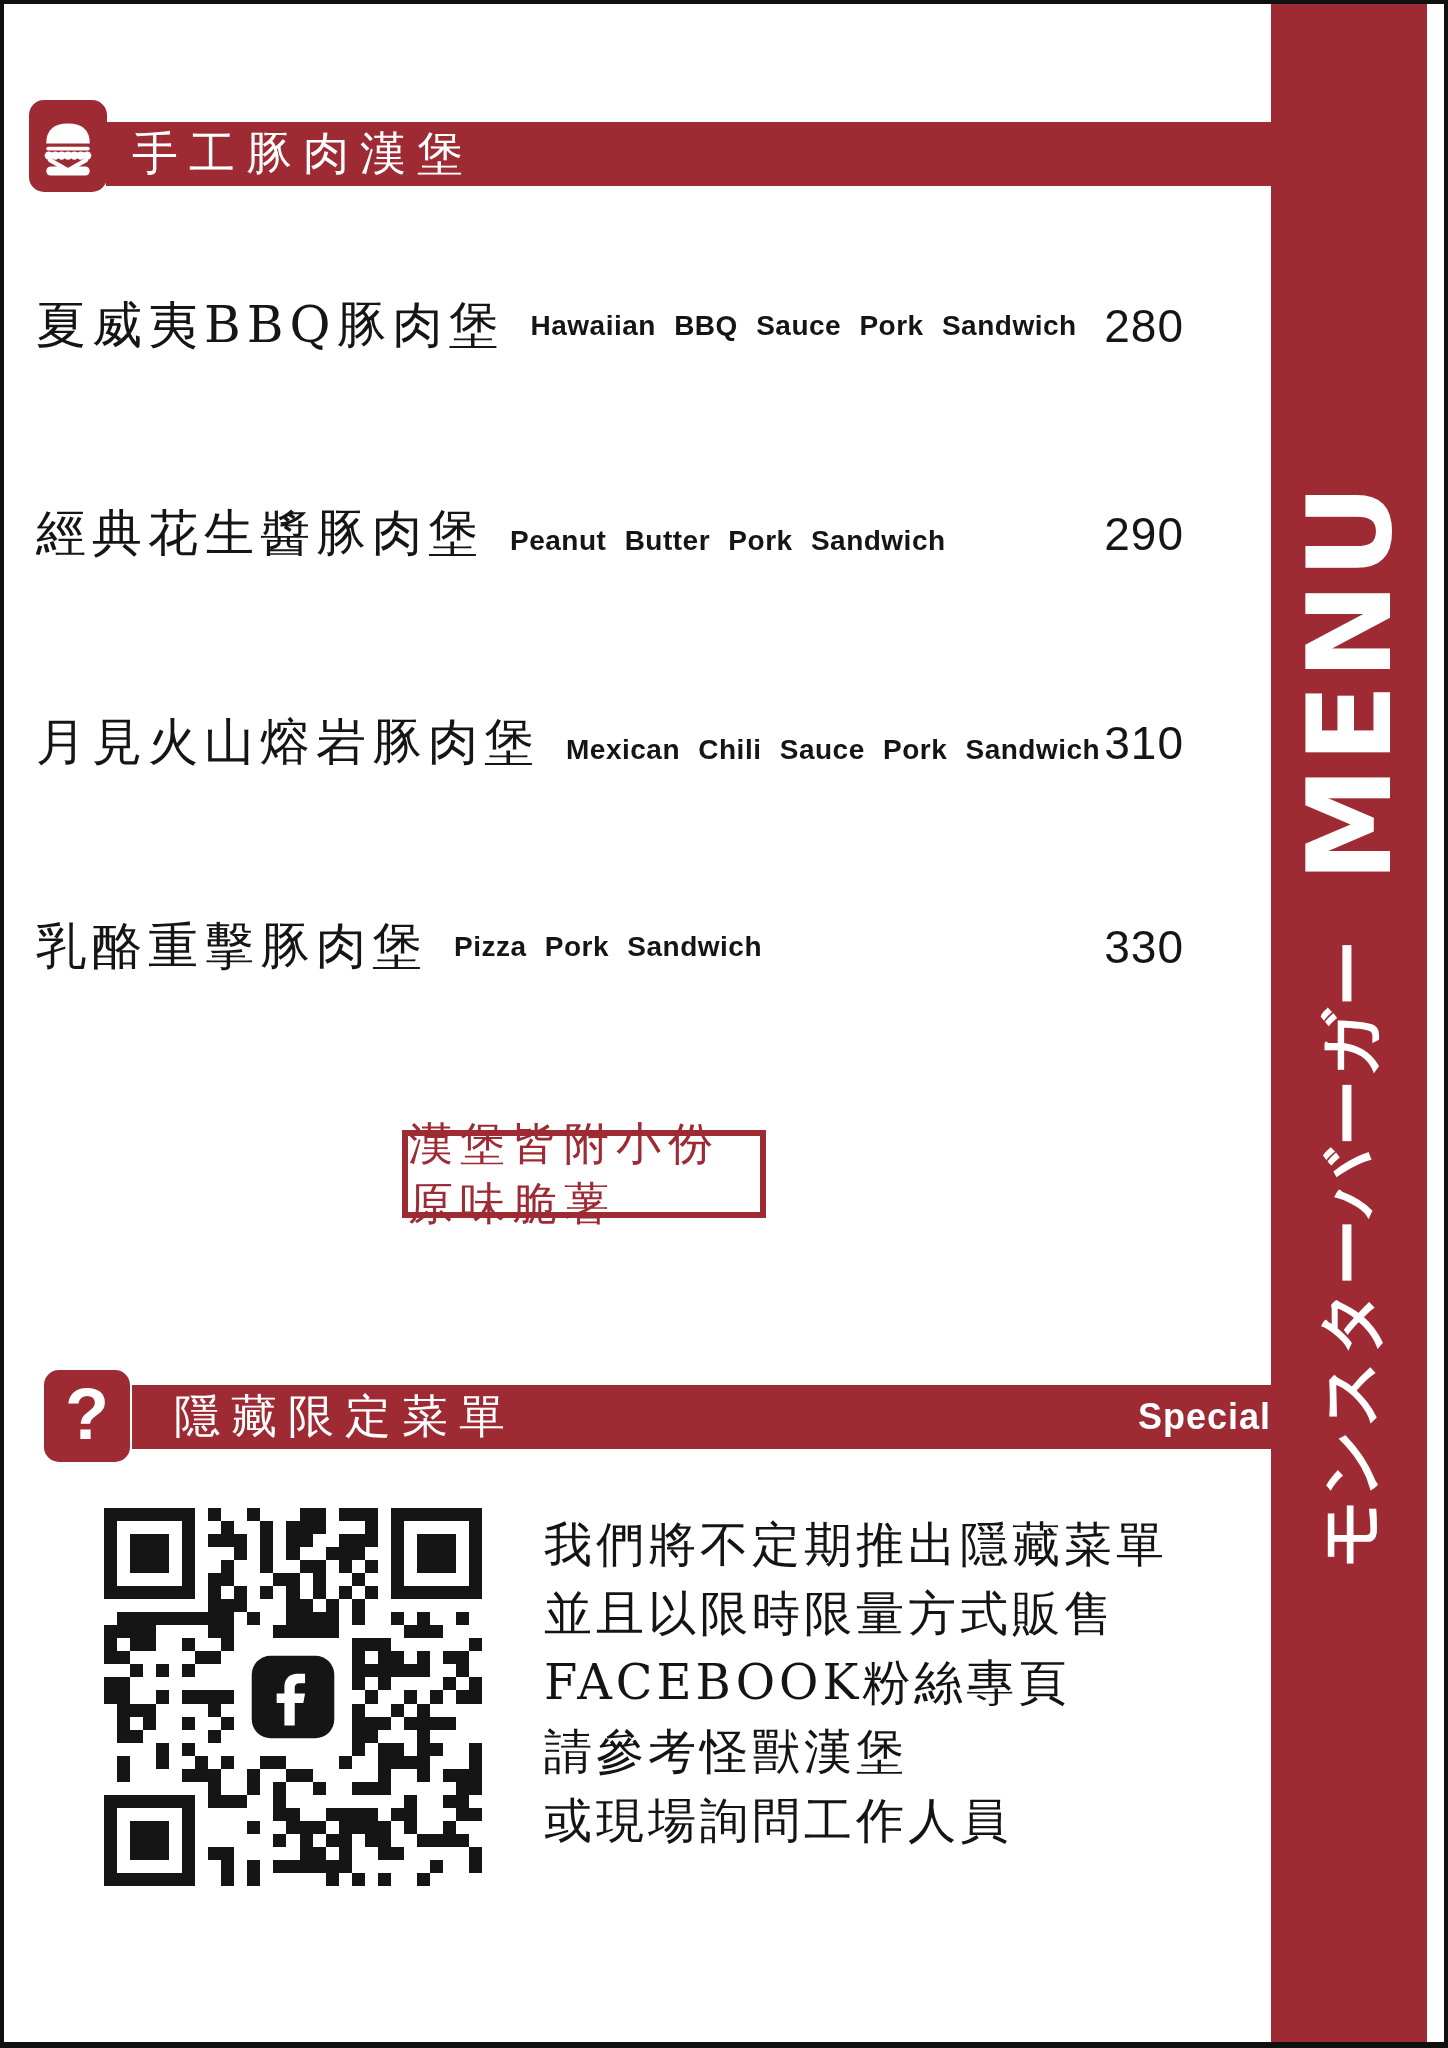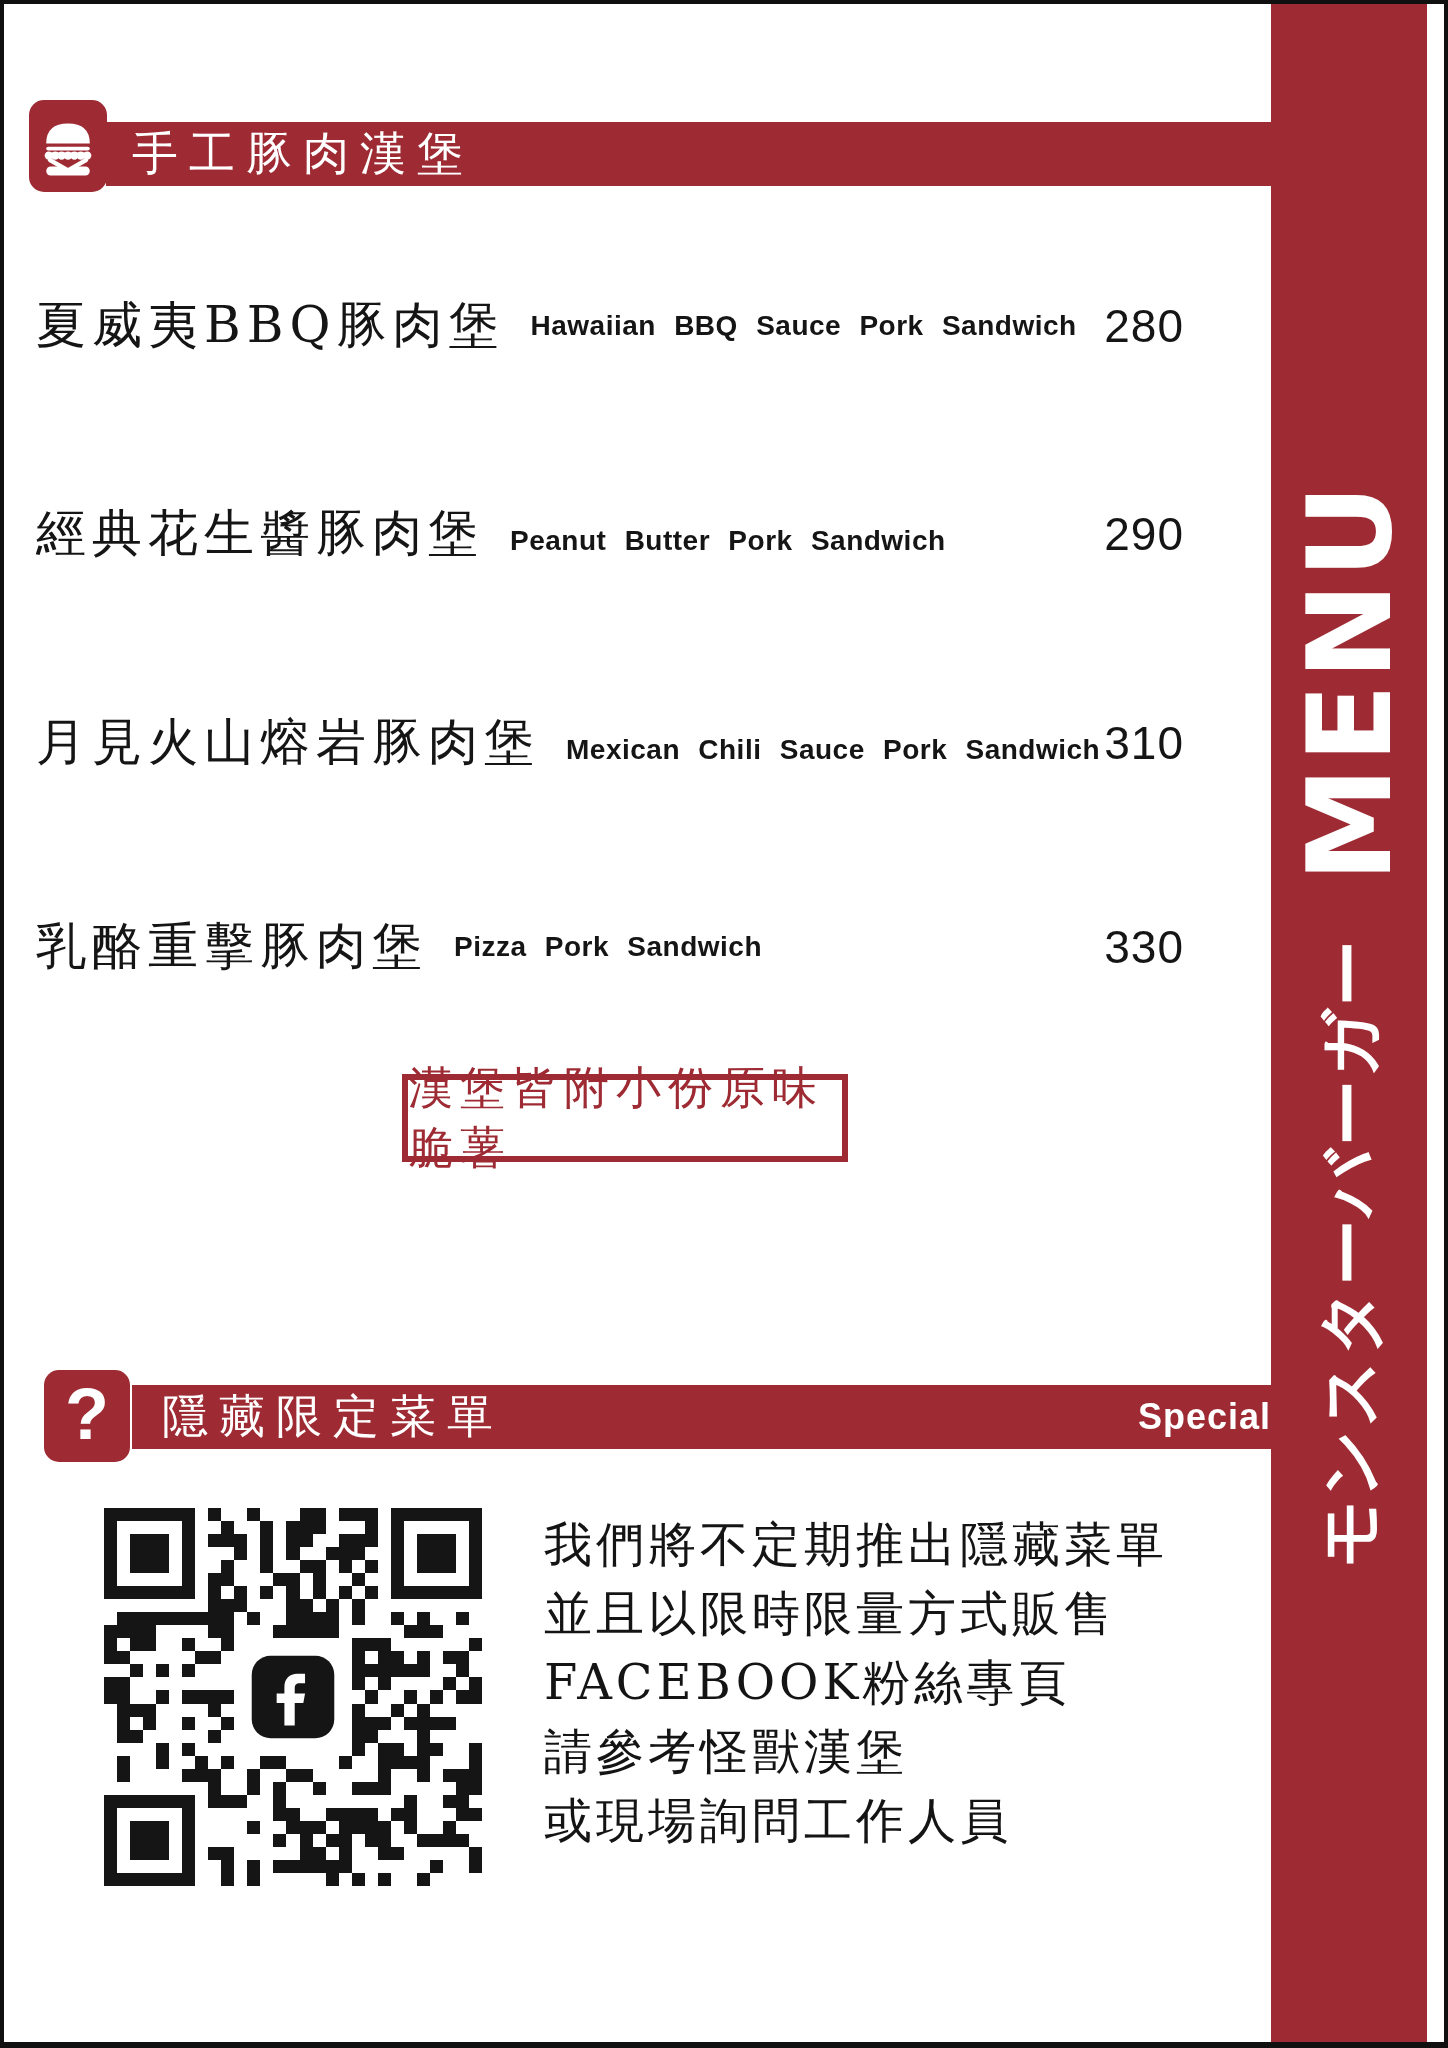--- a/index.html
+++ b/index.html
@@ -41,21 +41,21 @@
     font-family:"DejaVu Sans",sans-serif;
     font-size:116px;font-weight:bold;letter-spacing:4px;
   }
 
   
   .band{
     position:absolute;height:64px;background:var(--red);
     display:flex;align-items:center;color:#fff;box-sizing:border-box;justify-content:space-between;
   }
   .band-pork{top:118px;left:102px;width:1165px;padding-left:26px;}
-  .band-special{top:1381px;left:128px;width:1139px;padding-left:30px;}
+  .band-special{top:1381px;left:128px;width:1139px;padding-left:42px;}
   .band-zh{font-size:46px;letter-spacing:11px;}
   .band-en{font-size:36px;font-weight:bold;letter-spacing:1px;word-spacing:12px;margin-left:4px;}
 
   .icon-box{
     position:absolute;background:var(--red);border-radius:15px;
     display:flex;align-items:center;justify-content:center;
   }
   .burger-box{left:25px;top:96px;width:78px;height:92px;}
   .question-box{left:40px;top:1366px;width:86px;height:92px;}
   .q-glyph{
@@ -71,21 +71,21 @@
   .item-zh{font-size:50px;letter-spacing:6px;}
   .item-en{font-size:28px;font-weight:bold;margin-left:26px;letter-spacing:.5px;word-spacing:10px;}
   .item-price{margin-left:auto;font-size:46px;letter-spacing:1px;}
   .item-1{top:288px;align-items:center;}
   .item-2{top:496px;}
   .item-3{top:705px;}
   .item-4{top:909px;align-items:center;}
 
   
   .note-box{
-    position:absolute;left:398px;top:1070px;width:446px;height:88px;
+    position:absolute;left:398px;top:1126px;width:364px;height:88px;
     box-sizing:border-box;border:6px solid var(--red);
     display:flex;align-items:center;justify-content:center;
     color:var(--red);font-size:45px;letter-spacing:7px;
   }
 
   
   .qr-wrap{position:absolute;left:100px;top:1504px;width:378px;height:378px;background:#fff;}
   .qr-wrap svg{display:block;width:100%;height:100%;}
   .fb-logo{position:absolute;left:246px;top:1650px;width:86px;height:86px;}
   .info{

